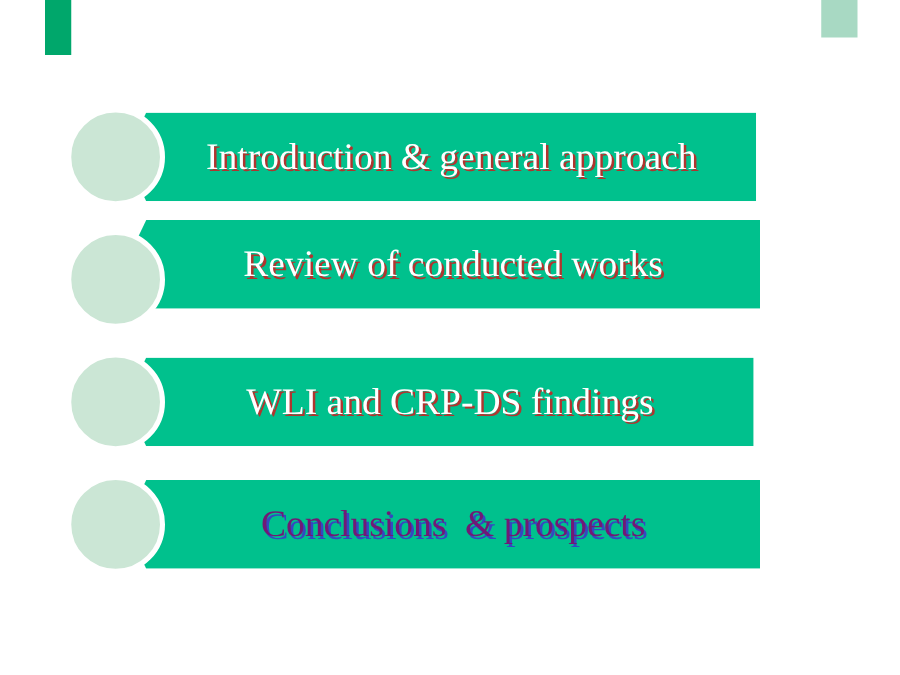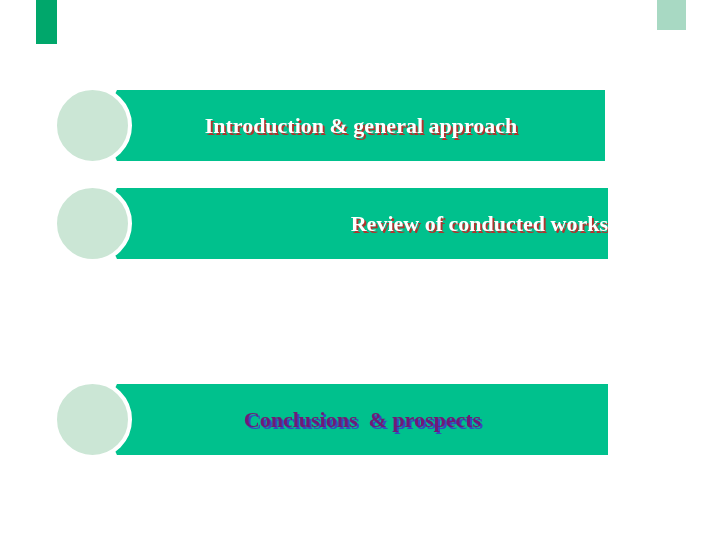--- a/index.html
+++ b/index.html
@@ -17,35 +17,35 @@
   .banner{
     position:absolute;
     left:100px;top:0;
     height:71px;
     clip-path:polygon(17px 0, 100% 0, 100% 100%, 17px 100%, 0 50%);
     display:flex;align-items:center;justify-content:center;
     padding-left:17px;box-sizing:border-box;
   }
   .banner-label{
     color:#ffffff;
-    font-size:22px;
-    font-weight:bold;
+    font-size:30px;
+    font-weight:normal;
     letter-spacing:0px;
     white-space:pre;
   }
   .bullet-circle{
     position:absolute;
     left:53px;
     width:71px;height:71px;
     border:4px solid #ffffff;
     border-radius:50%;
   }
   
   .row-1 .banner{top:90px;width:505px;}
-  .row-2 .banner{top:188px;width:508px;justify-content:flex-end;}
+  .row-2 .banner{top:176px;width:508px;}
   .row-3 .banner{top:286px;width:503px;}
   .row-4 .banner{top:384px;width:508px;}
   .row-1 .bullet-circle{top:86px;}
   .row-2 .bullet-circle{top:184px;}
   .row-3 .bullet-circle{top:282px;}
   .row-4 .bullet-circle{top:380px;}
 </style>
 </head>
 <body>
 
@@ -61,20 +61,26 @@
     <div class="bullet-circle" style="background: rgb(203, 230, 213); border-color: rgb(255, 255, 255);"></div>
   </div>
 
   <div class="agenda-row row-2">
     <div class="banner" style="background: rgb(0, 193, 141);">
       <span class="banner-label" style="color: rgb(255, 255, 255); text-shadow: rgb(176, 53, 47) 2px 2px 0px;">Review of conducted works</span>
     </div>
     <div class="bullet-circle" style="background: rgb(203, 230, 213); border-color: rgb(255, 255, 255);"></div>
   </div>
 
+  <div class="agenda-row row-3">
+    <div class="banner" style="background: rgb(0, 193, 141);">
+      <span class="banner-label" style="color: rgb(255, 255, 255); text-shadow: rgb(176, 53, 47) 2px 2px 0px;">WLI and CRP-DS findings</span>
+    </div>
+    <div class="bullet-circle" style="background: rgb(203, 230, 213); border-color: rgb(255, 255, 255);"></div>
+  </div>
 
   <div class="agenda-row row-4">
     <div class="banner" style="background: rgb(0, 193, 141);">
       <span class="banner-label" style="color: #701a75; text-shadow: rgb(53, 72, 192) 2px 2px 0px;">Conclusions  &amp; prospects</span>
     </div>
     <div class="bullet-circle" style="background: rgb(203, 230, 213); border-color: rgb(255, 255, 255);"></div>
   </div>
 
 </div>
 

